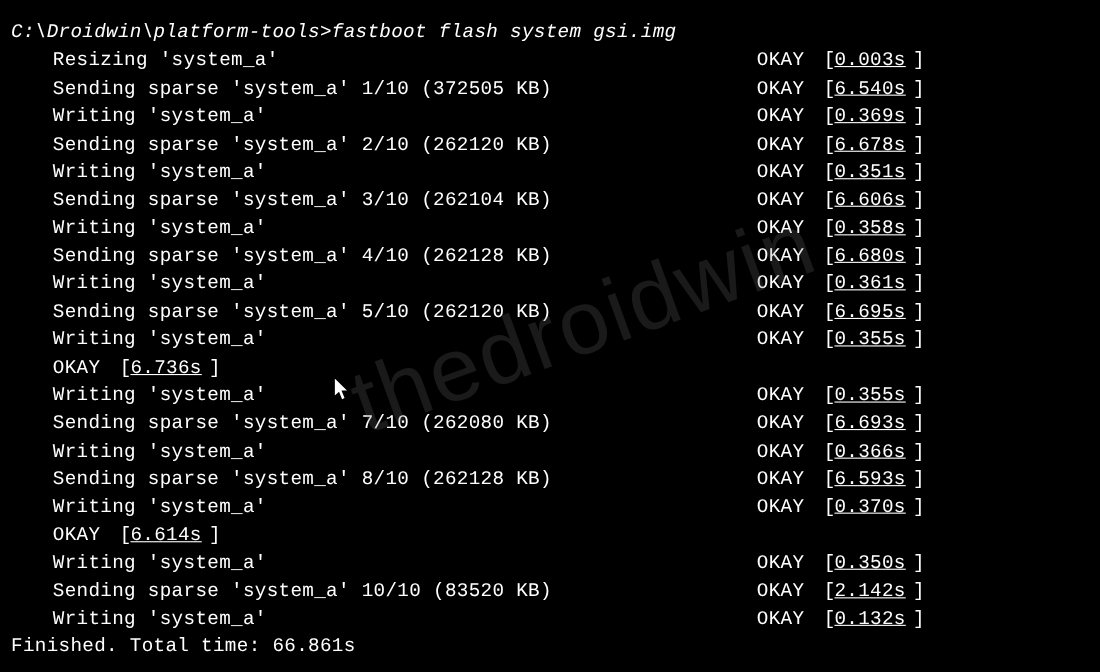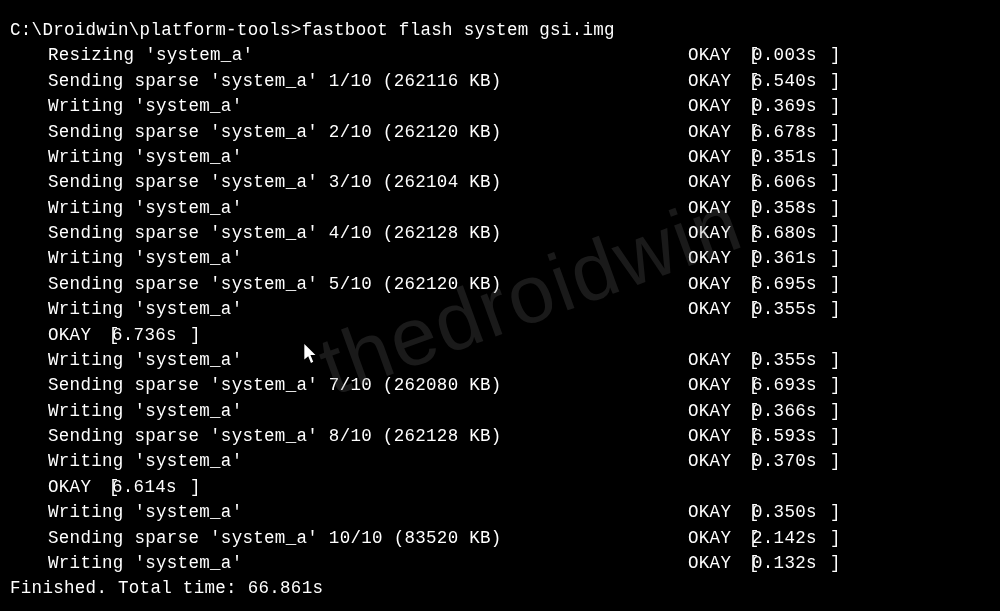--- a/index.html
+++ b/index.html
@@ -15,38 +15,40 @@
       padding: 18px 10px;
       width: 1000px;
       height: 611px;
       overflow: hidden;
       position: relative;
       letter-spacing: 0.3px;
       line-height: 1.45;
     }
     .prompt-line {
       white-space: pre;
+      font-style: italic;
     }
     .output-line {
       display: flex;
       white-space: pre;
       margin-left: 38px;
     }
     .left-col {
       width: 640px;
     }
     .status {
       width: 50px;
     }
     .bracket-l {
       width: 14px;
     }
     .time {
       width: 78px;
-      text-align: left;
+      text-align: center;
+      text-decoration: underline;
     }
     .bracket-r {
       width: 10px;
     }
     .final-line {
       white-space: pre;
     }
     .watermark {
       position: absolute;
       top: 235px;
@@ -77,21 +79,21 @@
   </style>
 </head>
 <body>
 
 <div class="watermark">thedroidwin</div>
 
 <div class="prompt-line"><span>C:\Droidwin\platform-tools&gt;</span><span>fastboot flash system gsi.img</span></div>
 
 <div id="output">
     <div class="output-line"><span class="left-col">Resizing 'system_a'</span><span class="status">OKAY</span><span class="bracket-l"> [</span><span class="time">0.003s</span><span class="bracket-r">]</span></div>
-    <div class="output-line"><span class="left-col">Sending sparse 'system_a' 1/10 (262116 KB)</span><span class="status">OKAY</span><span class="bracket-l"> [</span><span class="time">6.540s</span><span class="bracket-r">]</span></div>
+    <div class="output-line"><span class="left-col">Sending sparse 'system_a' 1/10 (372505 KB)</span><span class="status">OKAY</span><span class="bracket-l"> [</span><span class="time">6.540s</span><span class="bracket-r">]</span></div>
     <div class="output-line"><span class="left-col">Writing 'system_a'</span><span class="status">OKAY</span><span class="bracket-l"> [</span><span class="time">0.369s</span><span class="bracket-r">]</span></div>
     <div class="output-line"><span class="left-col">Sending sparse 'system_a' 2/10 (262120 KB)</span><span class="status">OKAY</span><span class="bracket-l"> [</span><span class="time">6.678s</span><span class="bracket-r">]</span></div>
     <div class="output-line"><span class="left-col">Writing 'system_a'</span><span class="status">OKAY</span><span class="bracket-l"> [</span><span class="time">0.351s</span><span class="bracket-r">]</span></div>
     <div class="output-line"><span class="left-col">Sending sparse 'system_a' 3/10 (262104 KB)</span><span class="status">OKAY</span><span class="bracket-l"> [</span><span class="time">6.606s</span><span class="bracket-r">]</span></div>
     <div class="output-line"><span class="left-col">Writing 'system_a'</span><span class="status">OKAY</span><span class="bracket-l"> [</span><span class="time">0.358s</span><span class="bracket-r">]</span></div>
     <div class="output-line"><span class="left-col">Sending sparse 'system_a' 4/10 (262128 KB)</span><span class="status">OKAY</span><span class="bracket-l"> [</span><span class="time">6.680s</span><span class="bracket-r">]</span></div>
     <div class="output-line"><span class="left-col">Writing 'system_a'</span><span class="status">OKAY</span><span class="bracket-l"> [</span><span class="time">0.361s</span><span class="bracket-r">]</span></div>
     <div class="output-line"><span class="left-col">Sending sparse 'system_a' 5/10 (262120 KB)</span><span class="status">OKAY</span><span class="bracket-l"> [</span><span class="time">6.695s</span><span class="bracket-r">]</span></div>
     <div class="output-line"><span class="left-col">Writing 'system_a'</span><span class="status">OKAY</span><span class="bracket-l"> [</span><span class="time">0.355s</span><span class="bracket-r">]</span></div>
     <div class="output-line"><span class="status">OKAY</span><span class="bracket-l"> [</span><span class="time">6.736s</span><span class="bracket-r">]</span></div>

